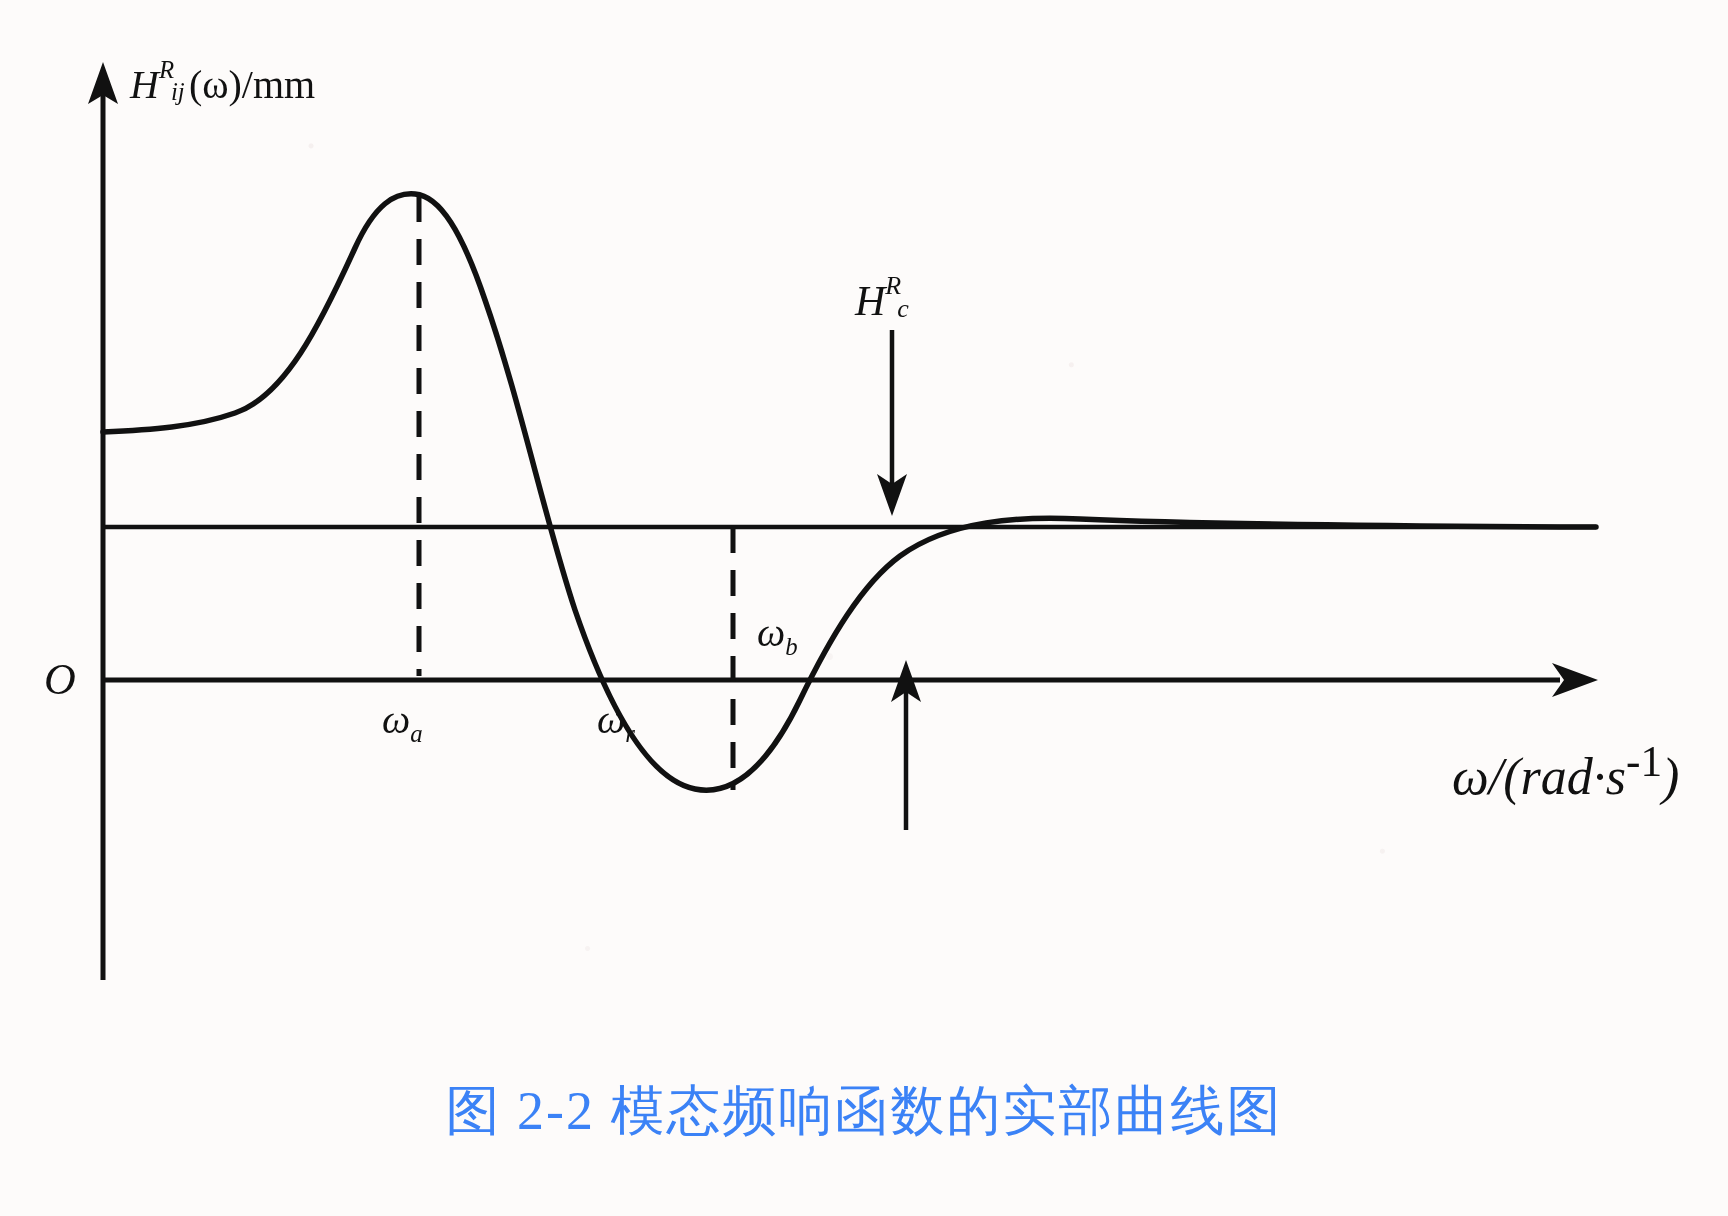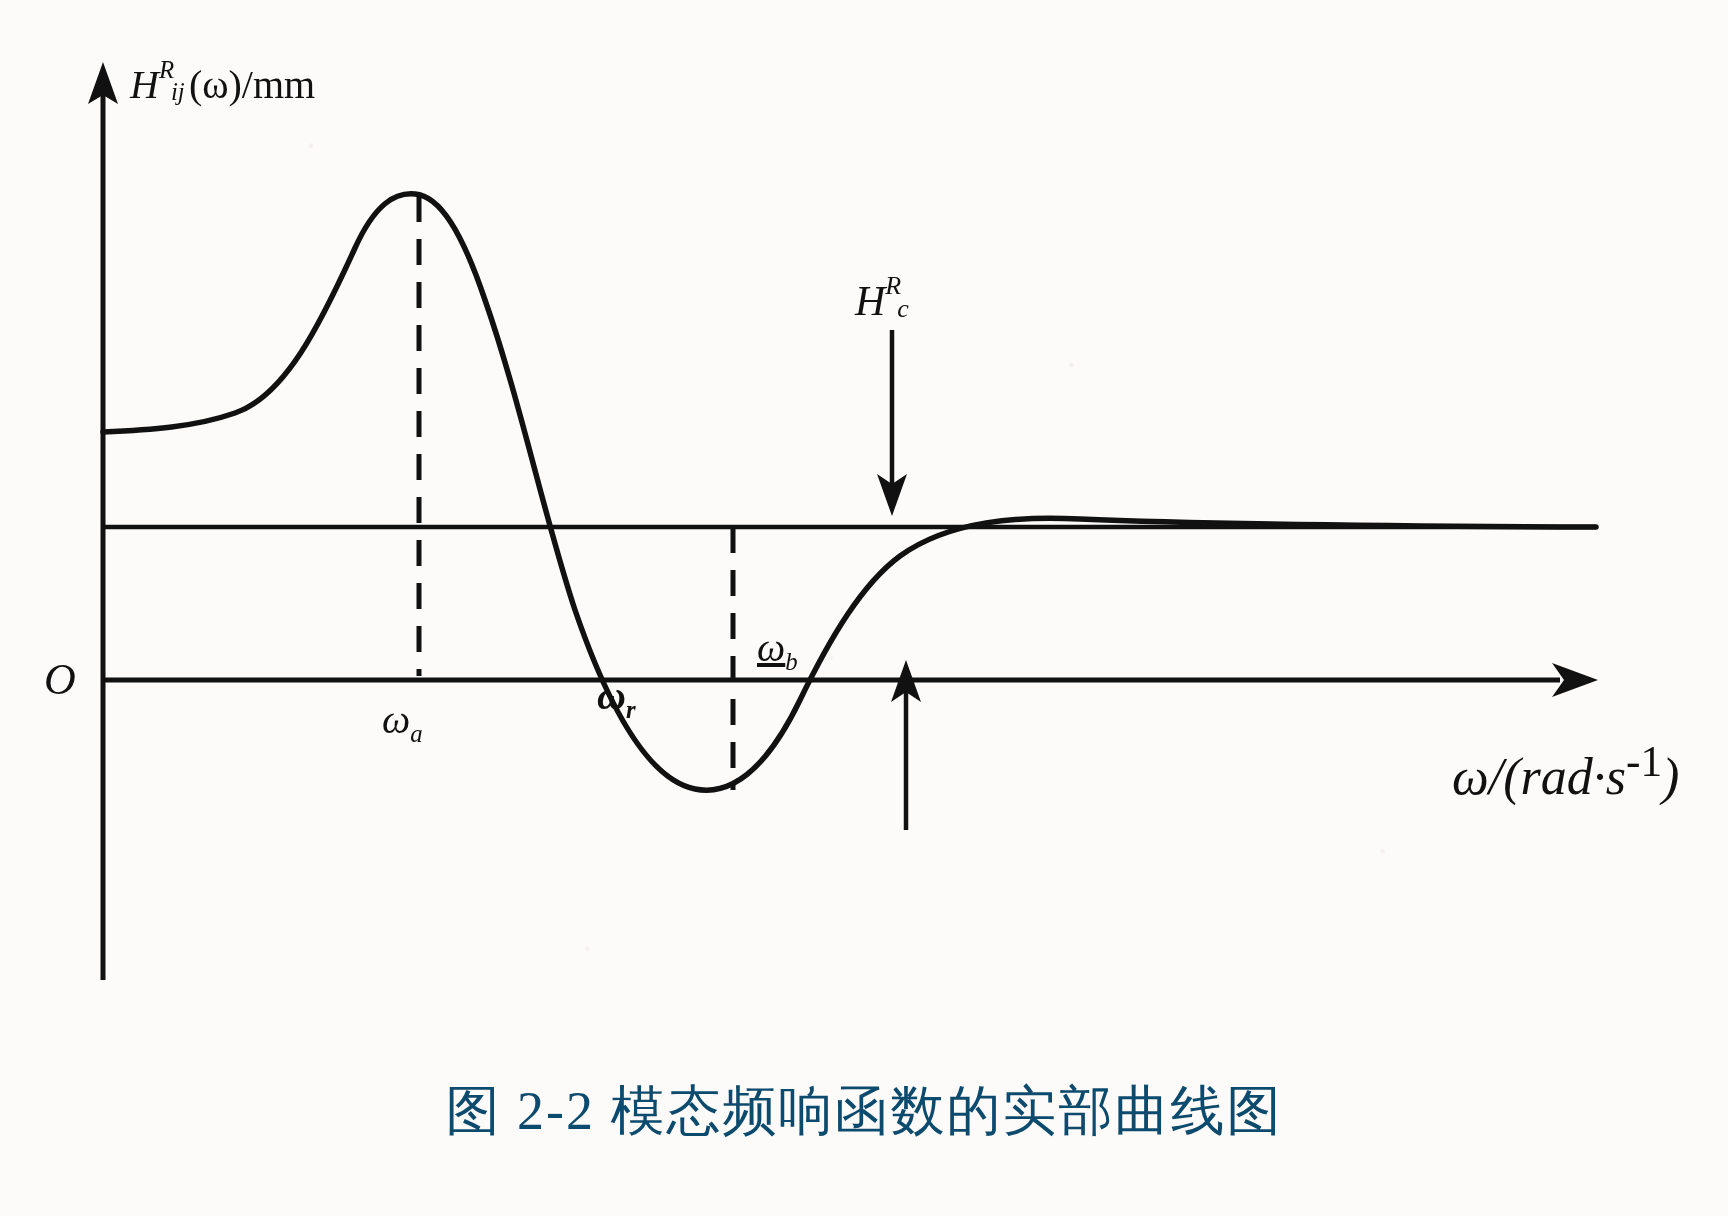--- a/index.html
+++ b/index.html
@@ -109,21 +109,21 @@
   .lbl-xaxis .up { font-style: normal; }
   .lbl-hc {
     font-size: 42px;
   }
   .caption {
     position: absolute;
     left: 0;
     width: 1728px;
     text-align: center;
     font-size: 54px;
-    color: #0c4a6e;
+    color: #3b82f6;
     font-family: "Liberation Serif", serif;
     letter-spacing: 2px;
   }
 </style>
 </head>
 <body>
 
 <div id="figure-root">
   <div class="paper-noise"></div>
 
@@ -172,25 +172,25 @@
   <div class="lbl lbl-axis-y" style="left:130px; top:65px;">
     <i>H</i><span class="sup-sub"><span class="sup">R</span><span class="sub">ij</span></span><span>(ω)/mm</span>
   </div>
 
   <div class="lbl lbl-origin" style="left:44px; top:658px;">O</div>
 
   <div class="lbl lbl-omega" style="left:382px; top:700px;">
     <span>ω</span><sub>a</sub>
   </div>
 
-  <div class="lbl lbl-omega" style="left:597px; top:676px;font-weight:bold;">
+  <div class="lbl lbl-omega" style="left:597px; top:700px;">
     <span>ω</span><sub>r</sub>
   </div>
 
-  <div class="lbl lbl-omega" style="left:757px; top:628px;text-decoration:underline;">
+  <div class="lbl lbl-omega" style="left:757px; top:613px;">
     <span>ω</span><sub>b</sub>
   </div>
 
   <div class="lbl lbl-hc" style="left:855px; top:280px;">
     <i>H</i><span class="sup-sub"><span class="sup">R</span><span class="sub">c</span></span>
   </div>
 
   <div class="lbl lbl-xaxis" style="left:1452px; top:740px;">
     <span>ω/(rad·s</span><sup class="up">-1</sup><span>)</span>
   </div>

